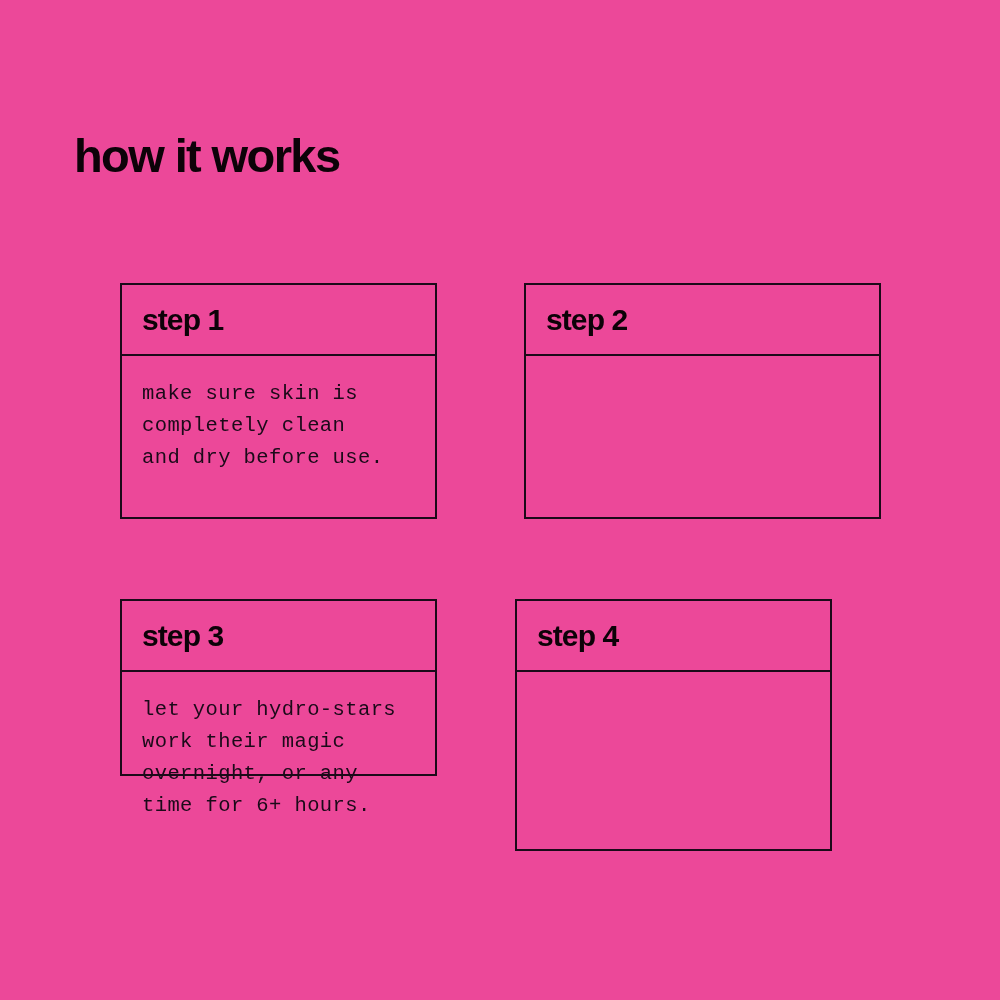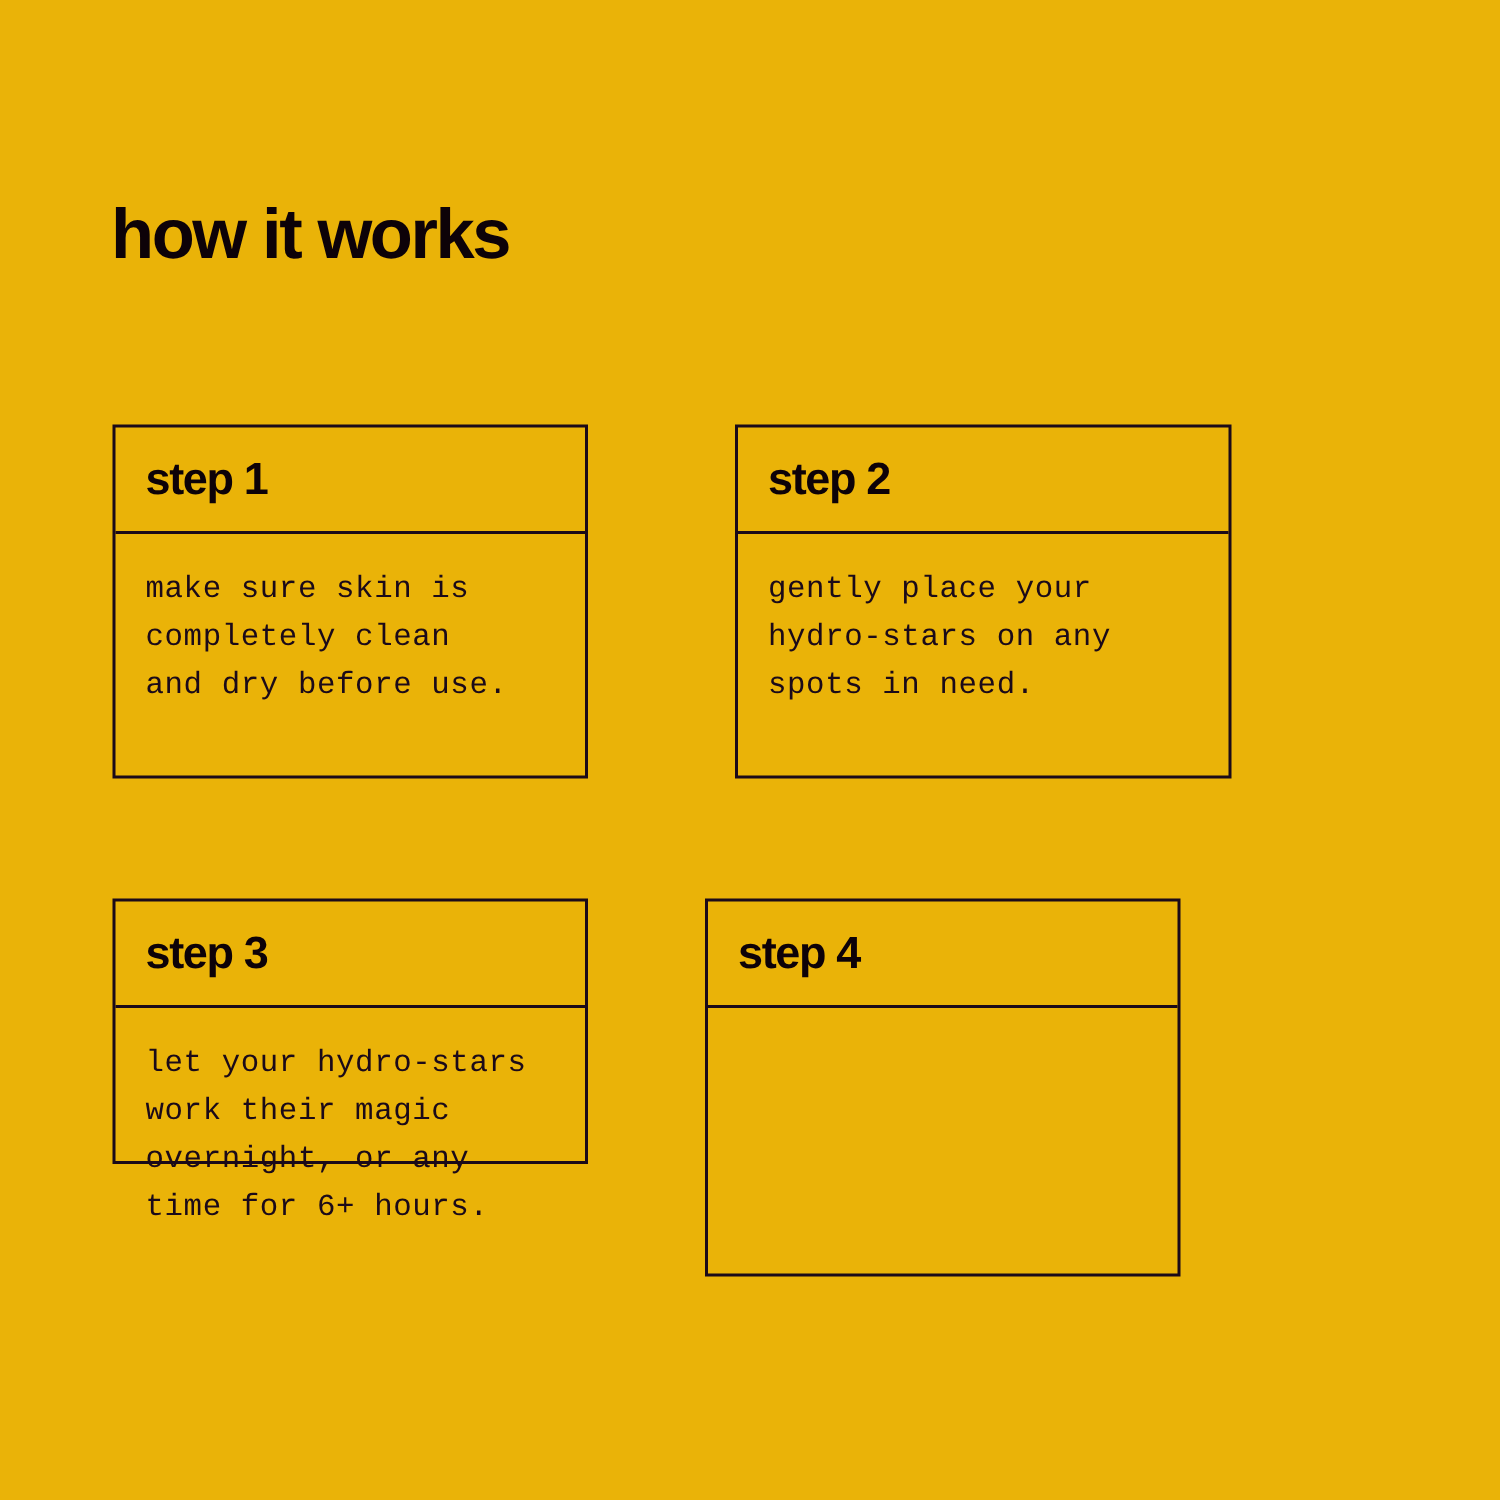--- a/index.html
+++ b/index.html
@@ -11,21 +11,21 @@
     height: 1000px;
     background: #ee40fc;
     font-family: "Liberation Sans", sans-serif;
     overflow: hidden;
     position: relative;
   }
 
   #page-root {
     position: absolute;
     inset: 0;
-    background: #eab308;
+    background: #ec4899;
   }
 
   .page-title {
     position: absolute;
     left: 74px;
     top: 96px;
     font-family: "Liberation Sans", sans-serif;
     font-weight: 700;
     font-size: 47px;
     line-height: 58px;
@@ -40,24 +40,25 @@
     top: 283px;
     width: 712px;
     height: 548px;
   }
 
   .step-card {
     position: absolute;
     box-sizing: border-box;
     border: 2px solid #1b0a19;
     background: transparent;
+    margin-left: 45px;
   }
 
   .step-card.c0 { left: 0px;   top: 0px;   width: 317px; height: 236px; }
-  .step-card.c1 { left: 415px; top: 0px;   width: 331px; height: 236px; }
+  .step-card.c1 { left: 404px; top: 0px;   width: 357px; height: 236px; }
   .step-card.c2 { left: 0px;   top: 316px; width: 317px; height: 177px; }
   .step-card.c3 { left: 395px; top: 316px; width: 317px; height: 252px; }
 
   .step-header {
     box-sizing: border-box;
     height: 71px;
     border-bottom: 2px solid #1b0a19;
     display: flex;
     align-items: center;
     padding: 0 0 0 20px;
@@ -105,25 +106,20 @@
         <p class="step-body-text">make sure skin is
 completely clean
 and dry before use.</p>
       </div>
     </section>
 
     <section class="step-card c1">
       <div class="step-header">
         <span class="step-header-label">step 2</span>
       </div>
-      <div class="step-body">
-        <p class="step-body-text">gently place your
-hydro-stars on any
-spots in need.</p>
-      </div>
     </section>
 
     <section class="step-card c2">
       <div class="step-header">
         <span class="step-header-label">step 3</span>
       </div>
       <div class="step-body">
         <p class="step-body-text">let your hydro-stars
 work their magic
 overnight, or any

